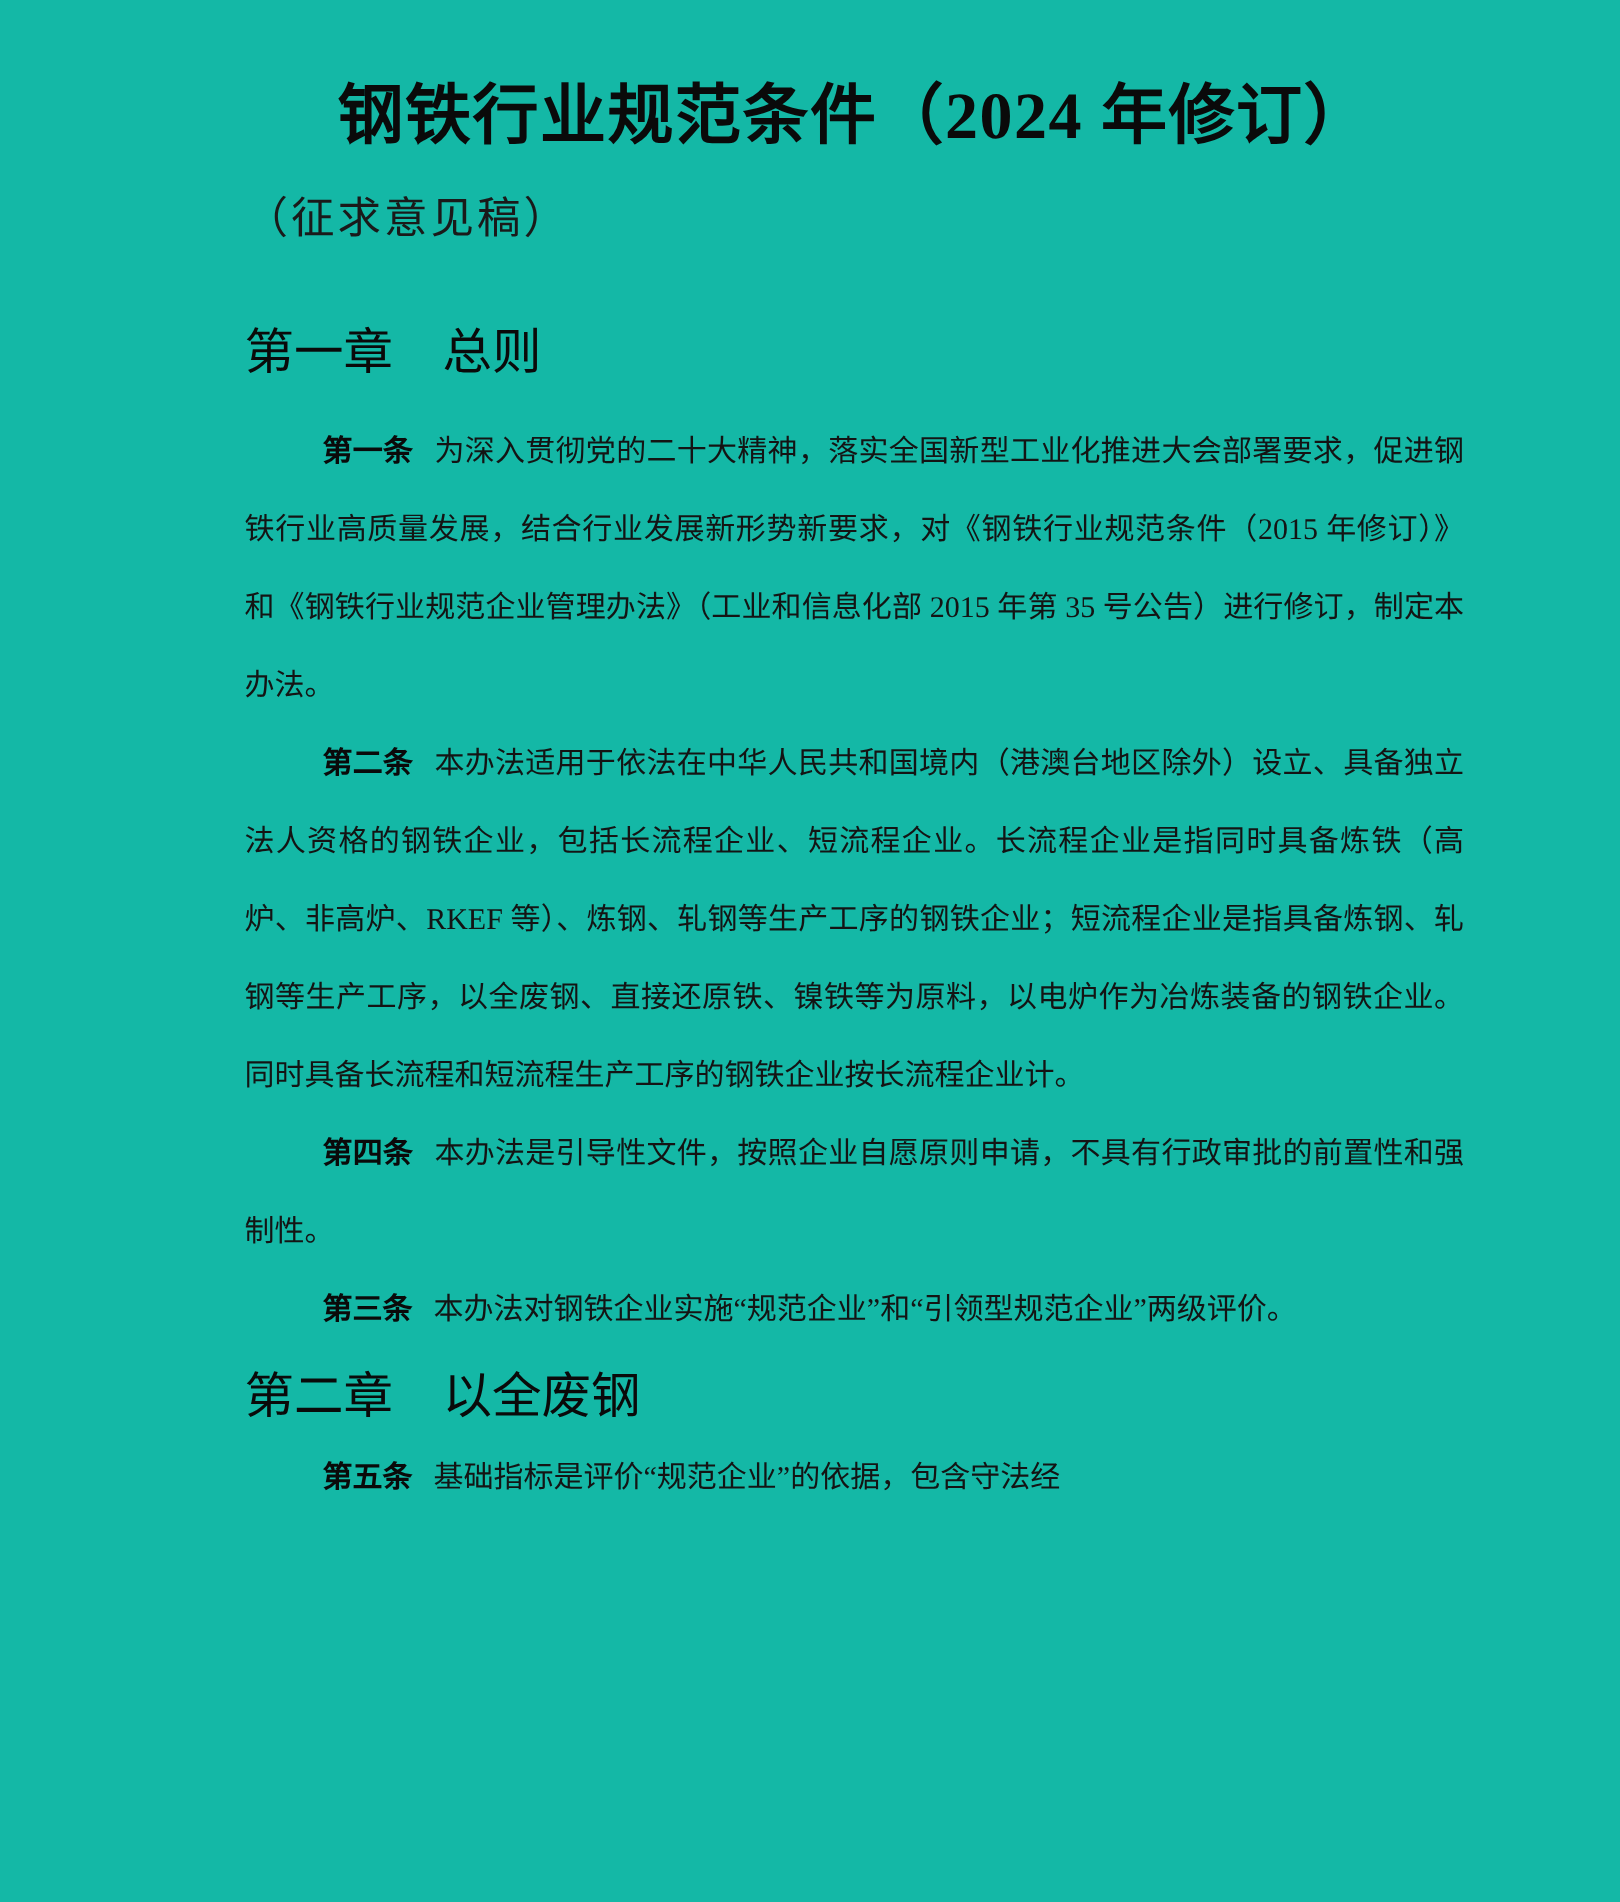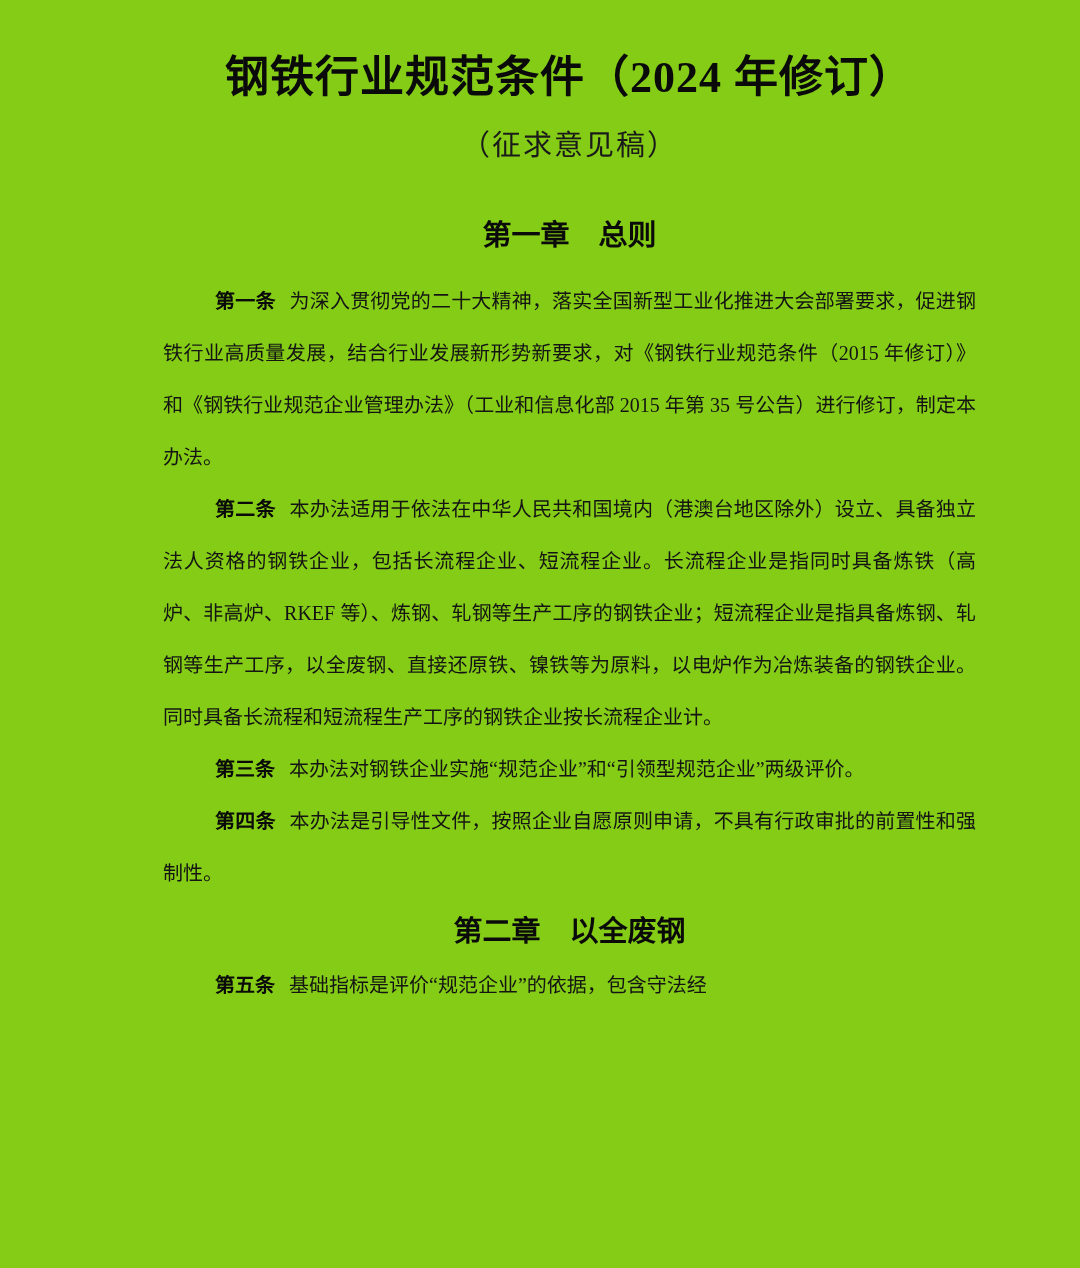--- a/index.html
+++ b/index.html
@@ -5,52 +5,50 @@
   * { margin: 0; padding: 0; box-sizing: border-box; }
 
   html, body {
     background: #ffffff;
   }
 
   .page {
     position: relative;
     width: 1080px;
     height: 1268px;
-    background: #84cc16;
+    background: #14b8a6;
     color: #121212;
     overflow: hidden;
     font-family: "Liberation Serif", "DejaVu Serif", serif;
     padding: 50px 104px 0 163px;
   }
 
   .doc-title {
     font-family: "Liberation Serif", "DejaVu Serif", serif;
     font-size: 44px;
     font-weight: bold;
     text-align: center;
     letter-spacing: 1px;
     color: #0a0a0a;
     line-height: 1.25;
   }
 
   .doc-subtitle {
     font-family: "Liberation Serif", "DejaVu Serif", serif;
     font-size: 29px;
     font-weight: normal;
-    text-align: center;
     margin-top: 16px;
     color: #1a1a1a;
     letter-spacing: 2px;
   }
 
   .chapter-heading {
     font-family: "Liberation Sans", "DejaVu Sans", sans-serif;
-    font-size: 29px;
-    font-weight: bold;
-    text-align: center;
+    font-size: 33px;
+    font-weight: normal;
     color: #0a0a0a;
     margin-top: 46px;
     margin-bottom: 14px;
     line-height: 52px;
   }
 
   .chapter-heading.second {
     margin-top: 6px;
     margin-bottom: 2px;
   }
@@ -82,25 +80,25 @@
 
   <p class="article">
     <span class="article-label">第一条</span><span>为深入贯彻党的二十大精神，落实全国新型工业化推进大会部署要求，促进钢铁行业高质量发展，结合行业发展新形势新要求，对《钢铁行业规范条件（2015 年修订）》和《钢铁行业规范企业管理办法》（工业和信息化部 2015 年第 35 号公告）进行修订，制定本办法。</span>
   </p>
 
   <p class="article">
     <span class="article-label">第二条</span><span>本办法适用于依法在中华人民共和国境内（港澳台地区除外）设立、具备独立法人资格的钢铁企业，包括长流程企业、短流程企业。长流程企业是指同时具备炼铁（高炉、非高炉、RKEF 等）、炼钢、轧钢等生产工序的钢铁企业；短流程企业是指具备炼钢、轧钢等生产工序，以全废钢、直接还原铁、镍铁等为原料，以电炉作为冶炼装备的钢铁企业。同时具备长流程和短流程生产工序的钢铁企业按长流程企业计。</span>
   </p>
 
   <p class="article">
-    <span class="article-label">第三条</span><span>本办法对钢铁企业实施“规范企业”和“引领型规范企业”两级评价。</span>
+    <span class="article-label">第四条</span><span>本办法是引导性文件，按照企业自愿原则申请，不具有行政审批的前置性和强制性。</span>
   </p>
 
   <p class="article">
-    <span class="article-label">第四条</span><span>本办法是引导性文件，按照企业自愿原则申请，不具有行政审批的前置性和强制性。</span>
+    <span class="article-label">第三条</span><span>本办法对钢铁企业实施“规范企业”和“引领型规范企业”两级评价。</span>
   </p>
 
   <h2 class="chapter-heading second">第二章　以全废钢</h2>
 
   <p class="article">
     <span class="article-label">第五条</span><span>基础指标是评价“规范企业”的依据，包含守法经</span>
   </p>
 
 </div>
 

